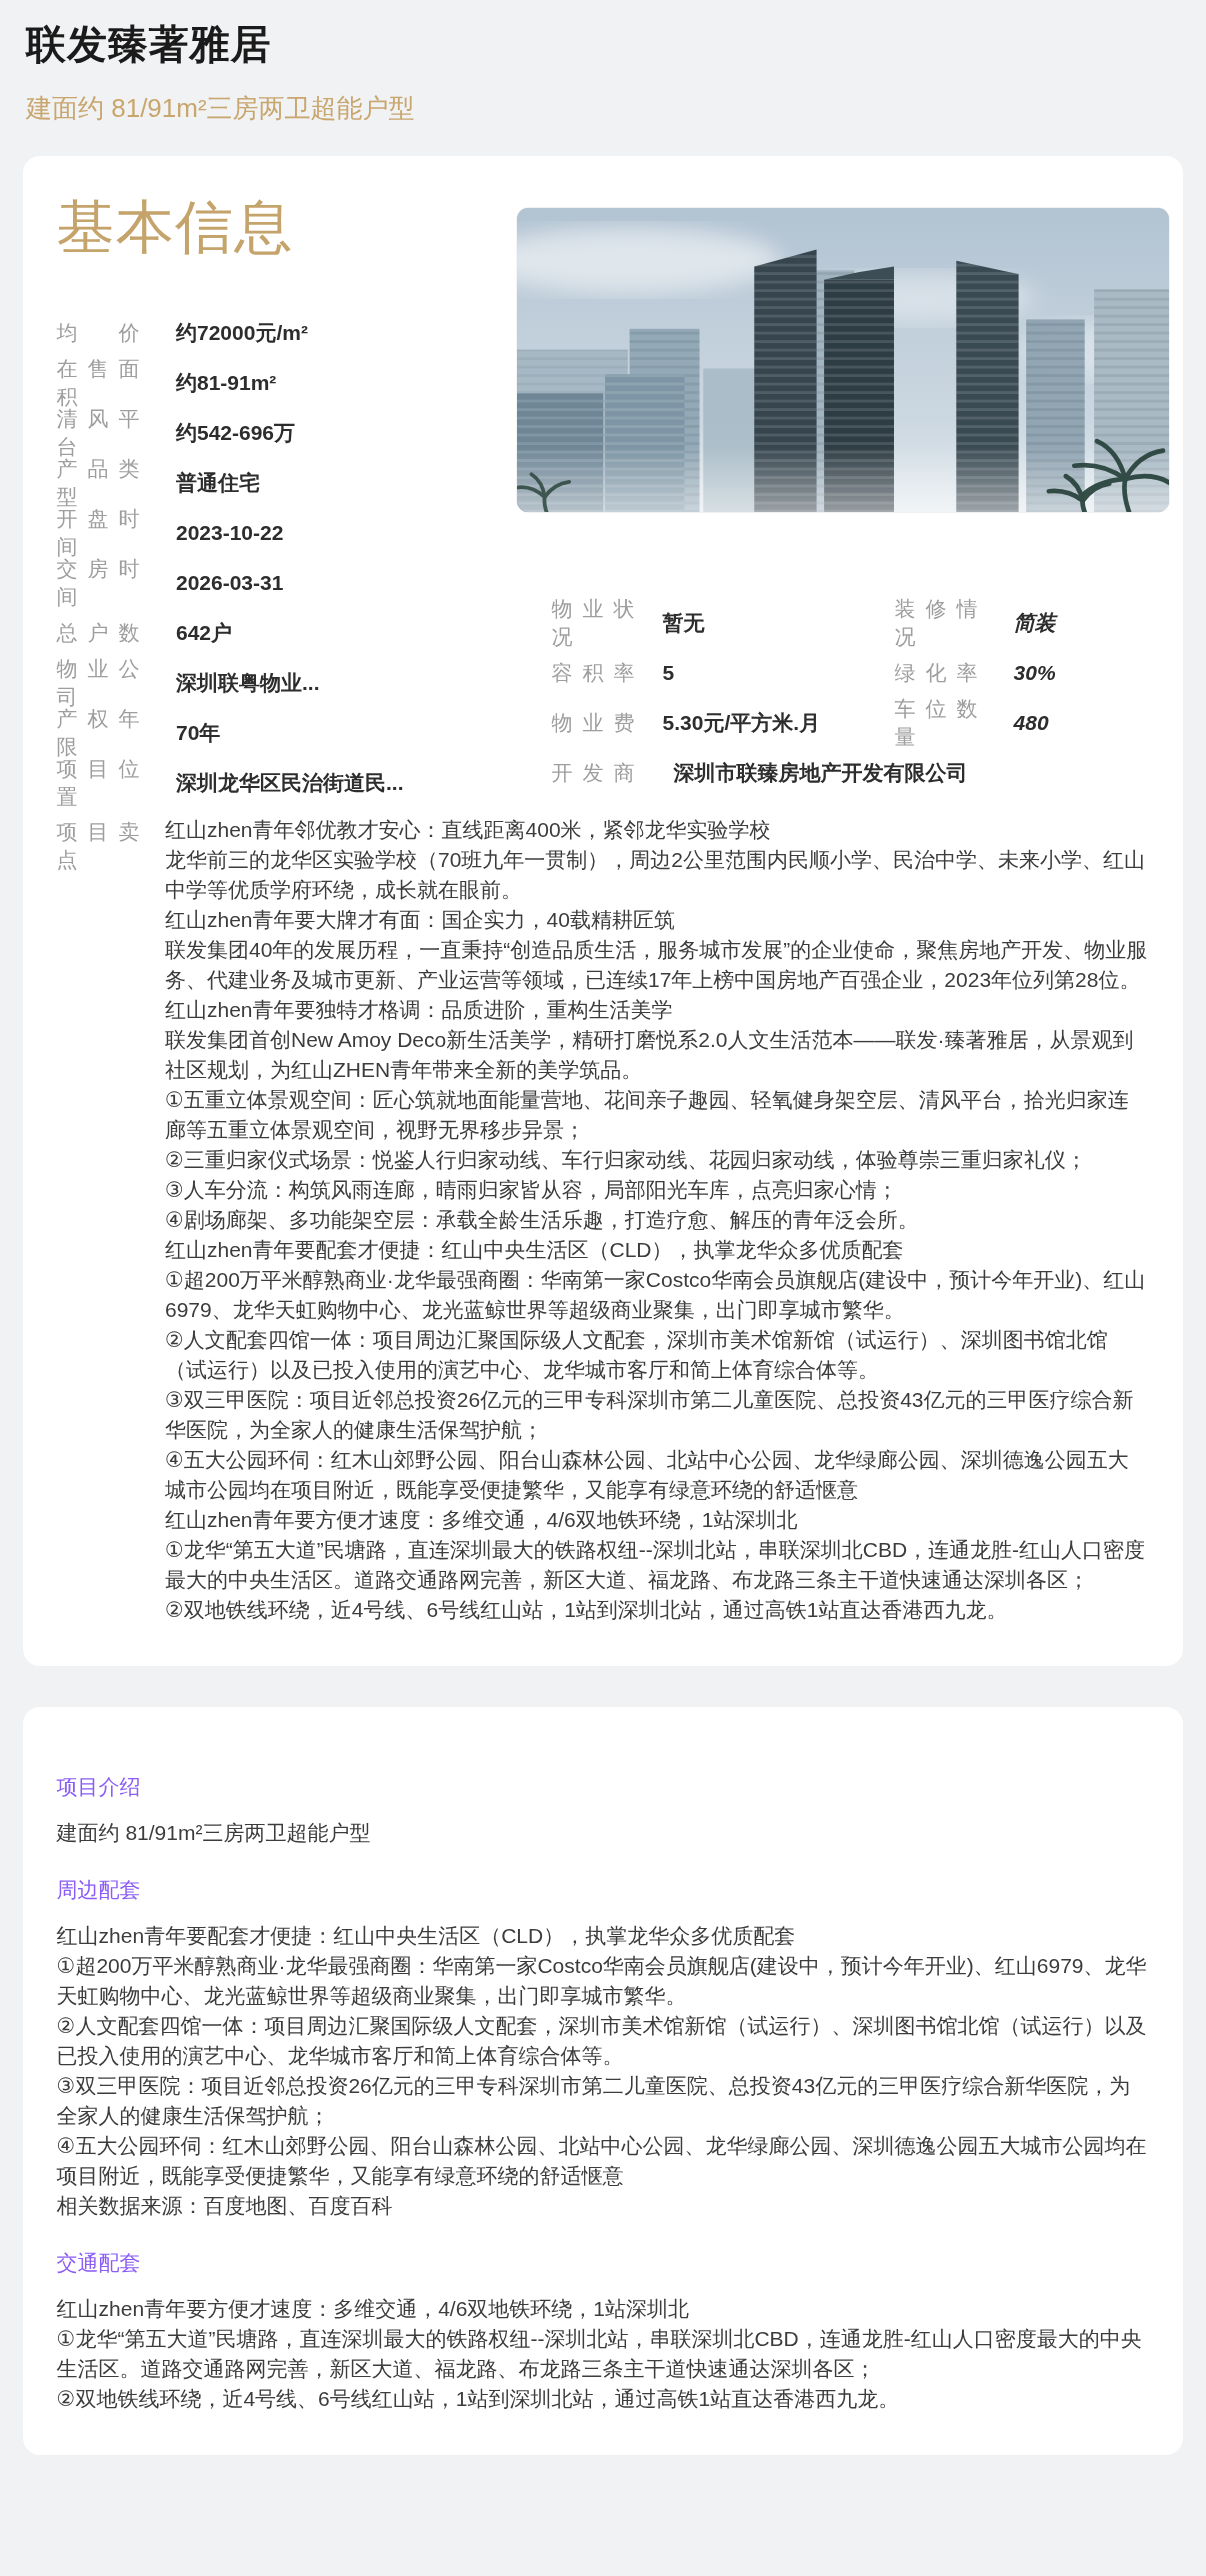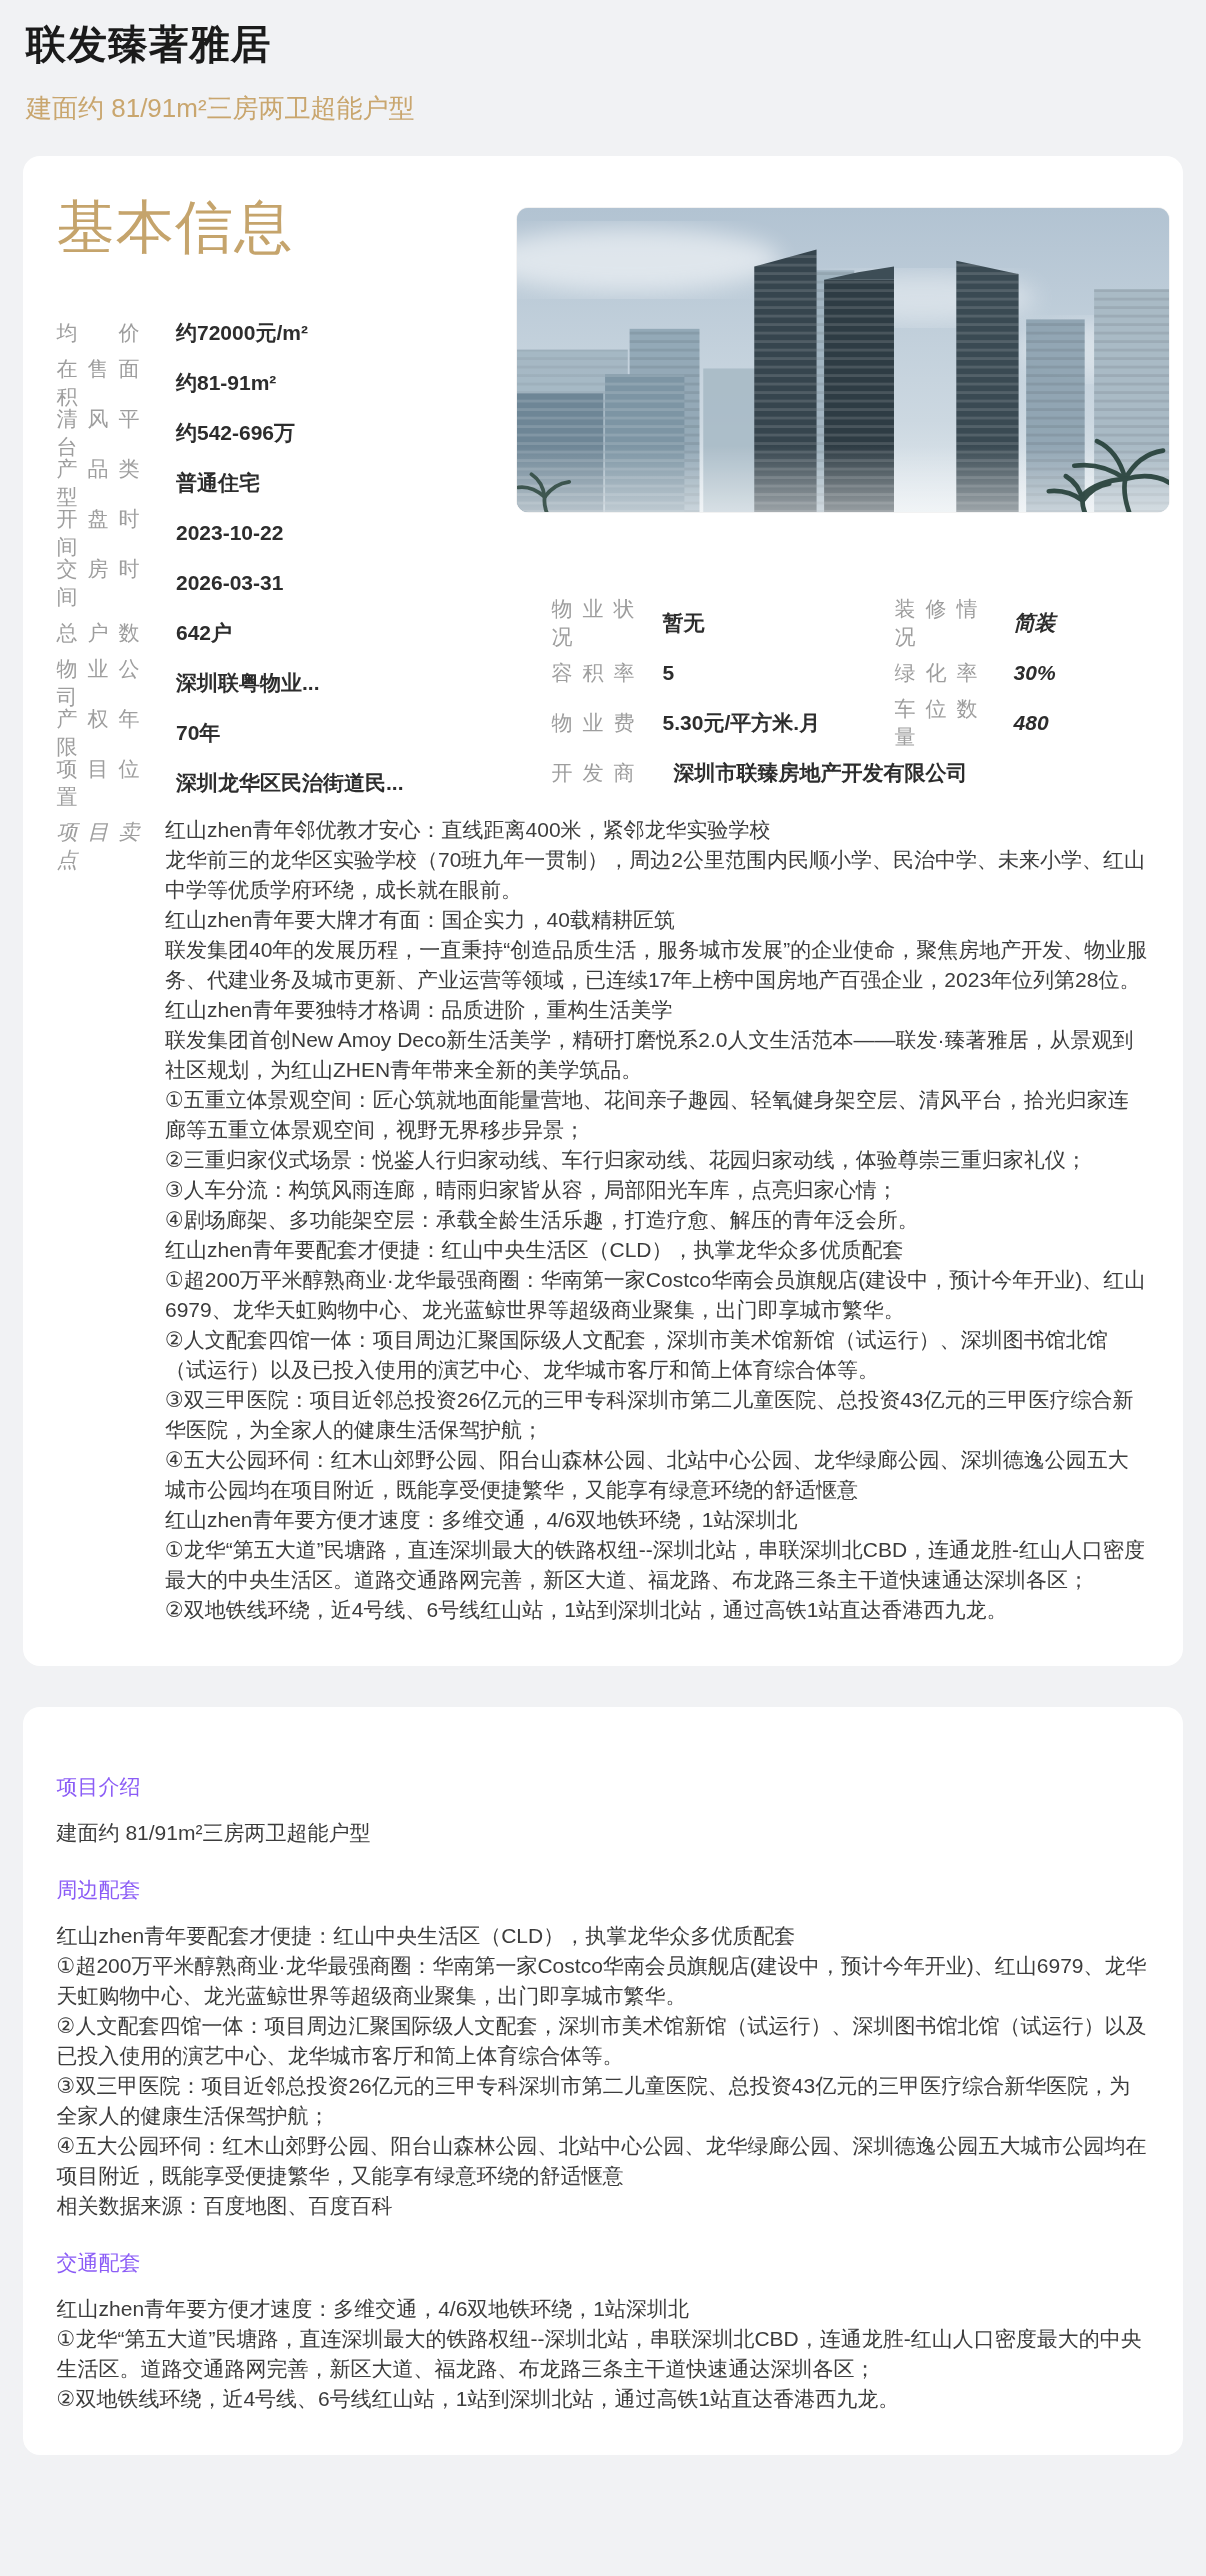--- a/index.html
+++ b/index.html
@@ -40,21 +40,21 @@
   .dev-row .val { margin-left:28px; }
   
   .photo {
     position:absolute; top:52px; left:494px; width:652px; height:304px;
     border-radius:11.3px; overflow:hidden; box-shadow:0 0 0 0.9px rgba(0,0,0,0.05);
     background:#c7d4dd;
   }
   .photo svg { display:block; width:100%; height:100%; }
   
   .selling { display:flex; margin-top:7.5px; font-size:21px; }
-  .selling .lab { padding-top:2.8px;font-style:italic; }
+  .selling .lab { padding-top:2.8px; }
   .selling-text {
     margin-left:25.4px; flex:1; white-space:pre-line;
     font-size:21px; line-height:30px; color:#3c3c3c;
   }
   
   .sec-label { font-size:21px; color:#8b5cf6; margin:28px 0 17px; }
   .sec-text { font-size:21px; line-height:30px; color:#3c3c3c; white-space:pre-line; }
 </style>
 </head>
 <body>

